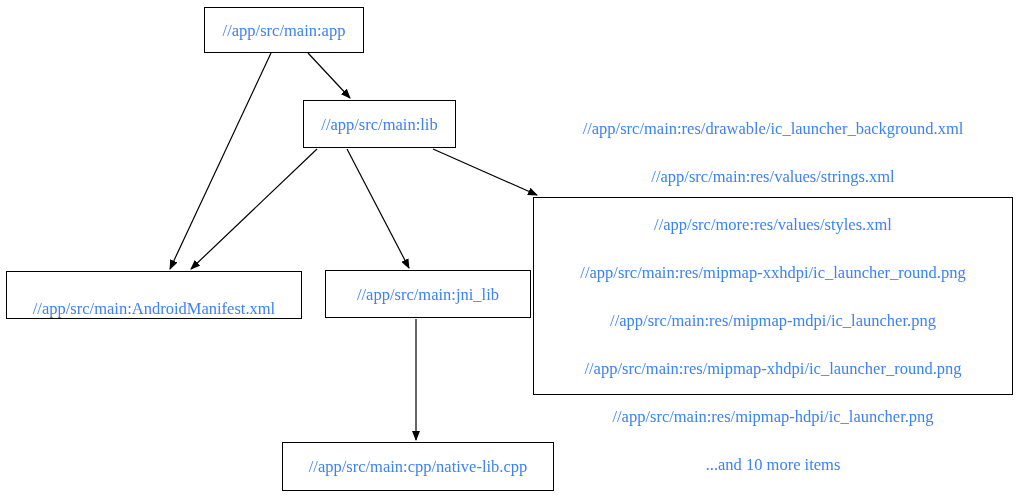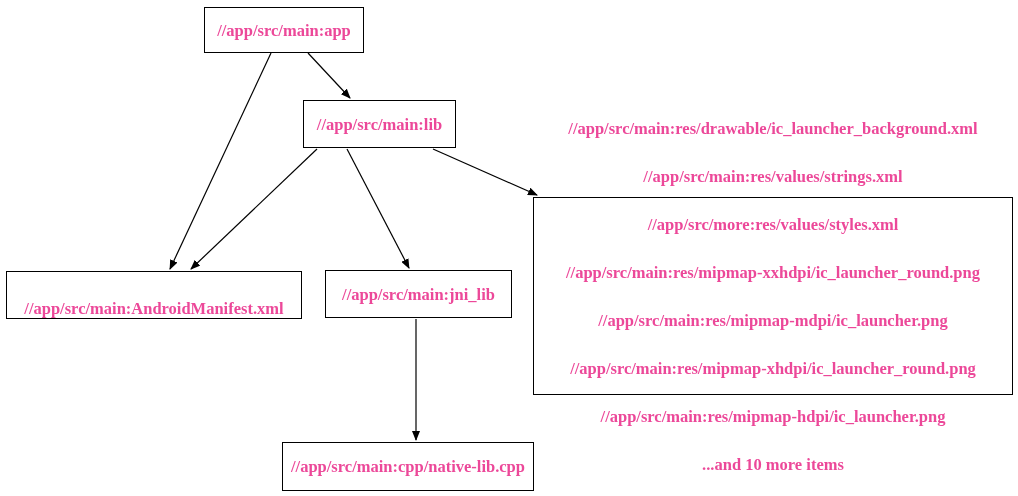--- a/index.html
+++ b/index.html
@@ -14,29 +14,28 @@
   }
   .edge-layer {
     position: absolute;
     left: 0; top: 0;
     width: 1018px; height: 496px;
   }
   .node {
     position: absolute;
     border: 1.5px solid #000000;
     background: #ffffff;
-    color: #ec4899;
+    color: #3b82f6;
     display: flex;
     align-items: center;
     justify-content: center;
     text-align: center;
     font-size: 16.5px;
     line-height: 19px;
     white-space: nowrap;
-    font-weight: bold;
   }
   .node.multi {
     flex-direction: column;
     justify-content: center;
     gap: 29px;
   }
 </style>
 </head>
 <body>
 
@@ -61,32 +60,32 @@
   </div>
 
   <div class="node" style="left:303px; top:100px; width:153px; height:48px;">
     <span>//app/src/main:lib</span>
   </div>
 
   <div class="node" style="left:6px; top:271px; width:296px; height:48px;align-items:flex-end;">
     <span>//app/src/main:AndroidManifest.xml</span>
   </div>
 
-  <div class="node" style="left:325px; top:270px; width:187px; height:48px;">
+  <div class="node" style="left:325px; top:270px; width:206px; height:48px;">
     <span>//app/src/main:jni_lib</span>
   </div>
 
   <div class="node multi" style="left:533px; top:197px; width:480px; height:198px;">
     <div>//app/src/main:res/drawable/ic_launcher_background.xml</div>
     <div>//app/src/main:res/values/strings.xml</div>
     <div>//app/src/more:res/values/styles.xml</div>
     <div>//app/src/main:res/mipmap-xxhdpi/ic_launcher_round.png</div>
     <div>//app/src/main:res/mipmap-mdpi/ic_launcher.png</div>
     <div>//app/src/main:res/mipmap-xhdpi/ic_launcher_round.png</div>
     <div>//app/src/main:res/mipmap-hdpi/ic_launcher.png</div>
     <div>...and 10 more items</div>
   </div>
 
-  <div class="node" style="left:282px; top:442px; width:252px; height:49px;">
+  <div class="node" style="left:282px; top:442px; width:272px; height:49px;">
     <span>//app/src/main:cpp/native-lib.cpp</span>
   </div>
 
 </div>
 
 </body></html>

